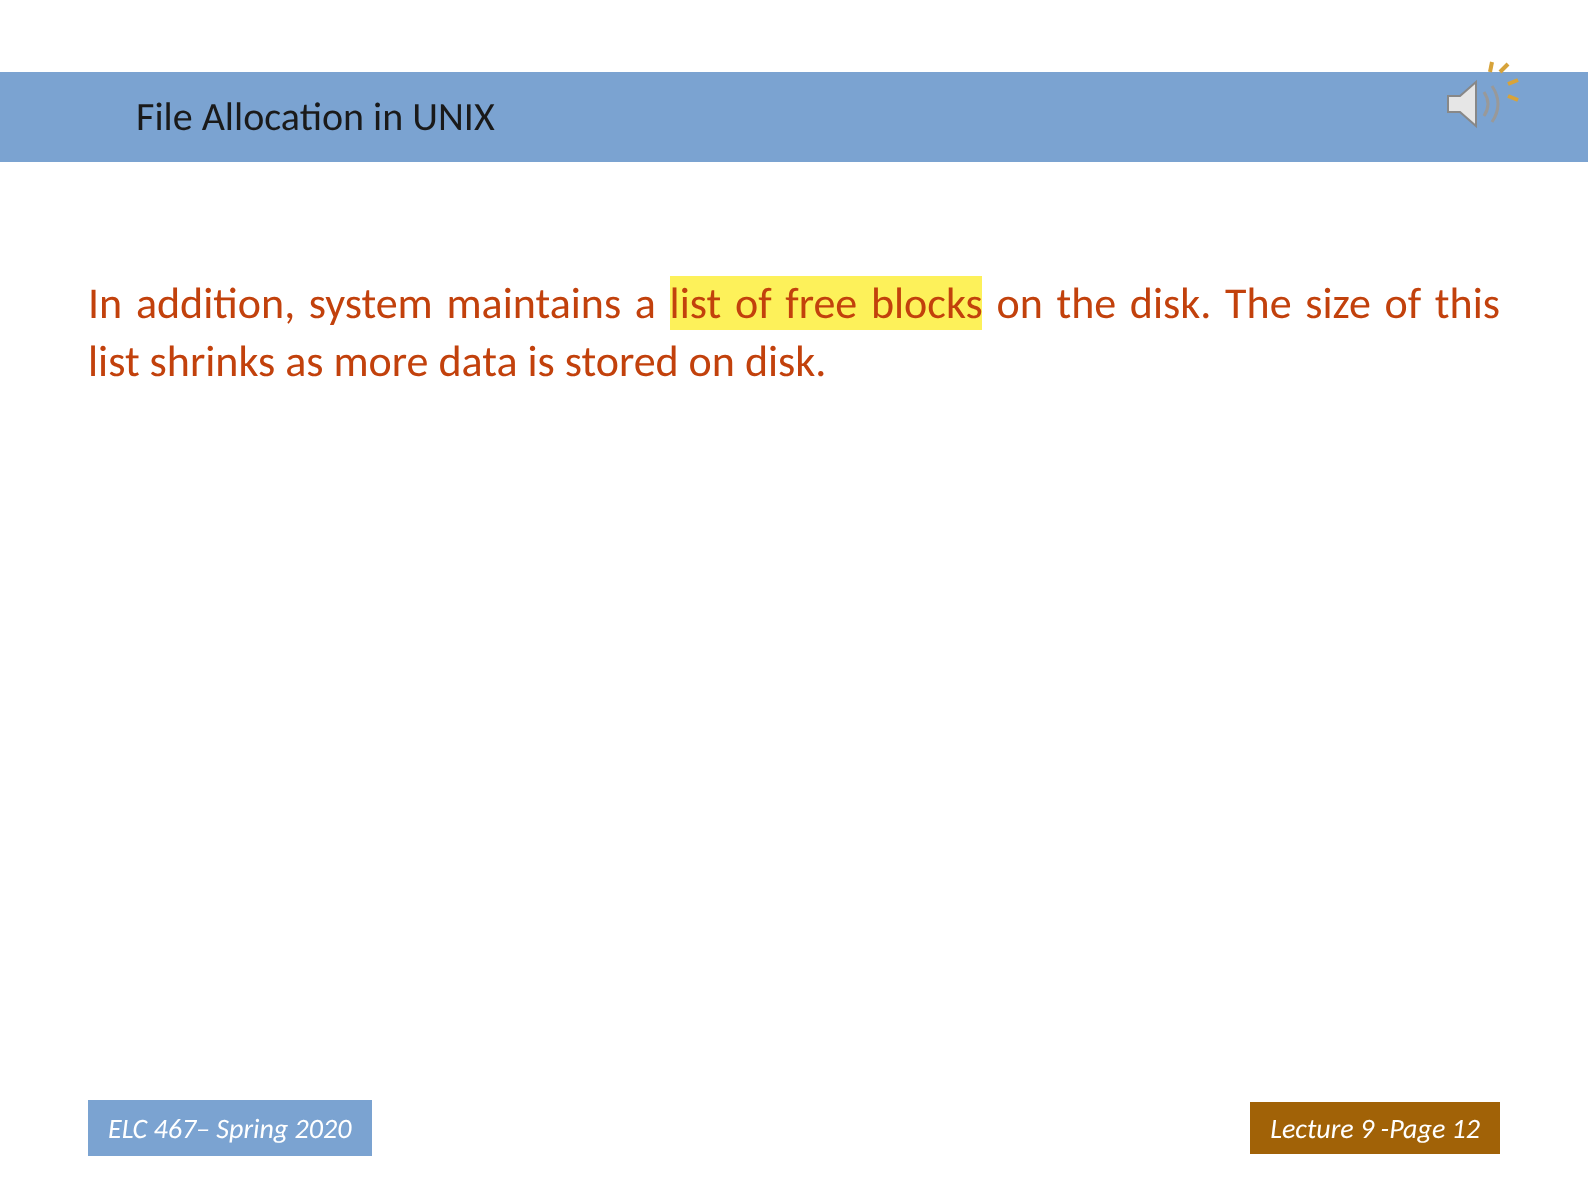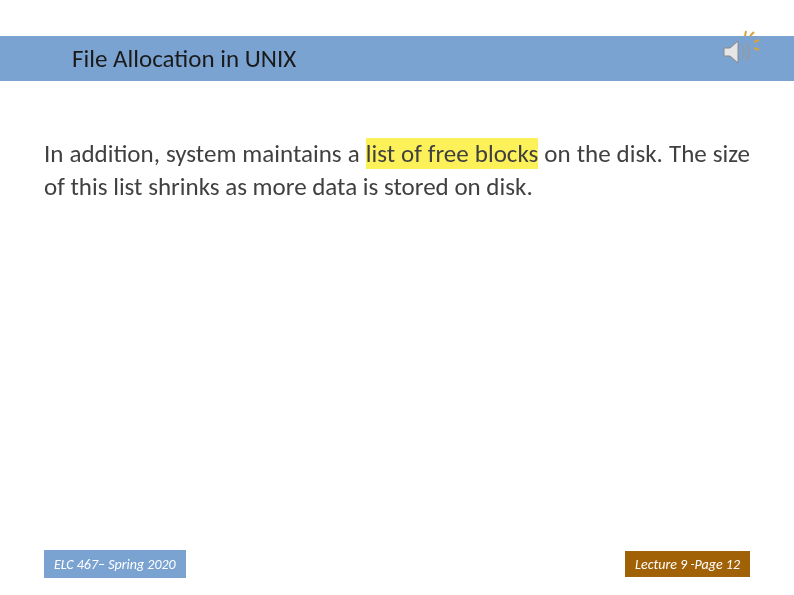--- a/index.html
+++ b/index.html
@@ -21,39 +21,40 @@
     top: 36px;
     left: 0;
     right: 0;
     height: 45px;
     background: #7ba3d1;
     display: flex;
     align-items: center;
   }
   .title-text {
     color: #1a1a1a;
-    font-size: 25px;
+    font-size: 20px;
     font-weight: 400;
-    padding-left: 72px;
+    padding-left: 20px;
+    margin-left: 48px;
   }
   .speaker-icon {
     position: absolute;
     top: 30px;
     right: 32px;
     width: 44px;
     height: 44px;
   }
   .body-text {
     position: absolute;
     top: 138px;
     left: 44px;
     right: 44px;
-    font-size: 25px;
+    font-size: 22px;
     line-height: 1.3;
-    color: #404040;
+    color: #c2410c;
     text-align: justify;
   }
   .highlight {
     background: #fdf15a;
   }
   .footer {
     position: absolute;
     bottom: 18px;
     left: 0;
     right: 0;

